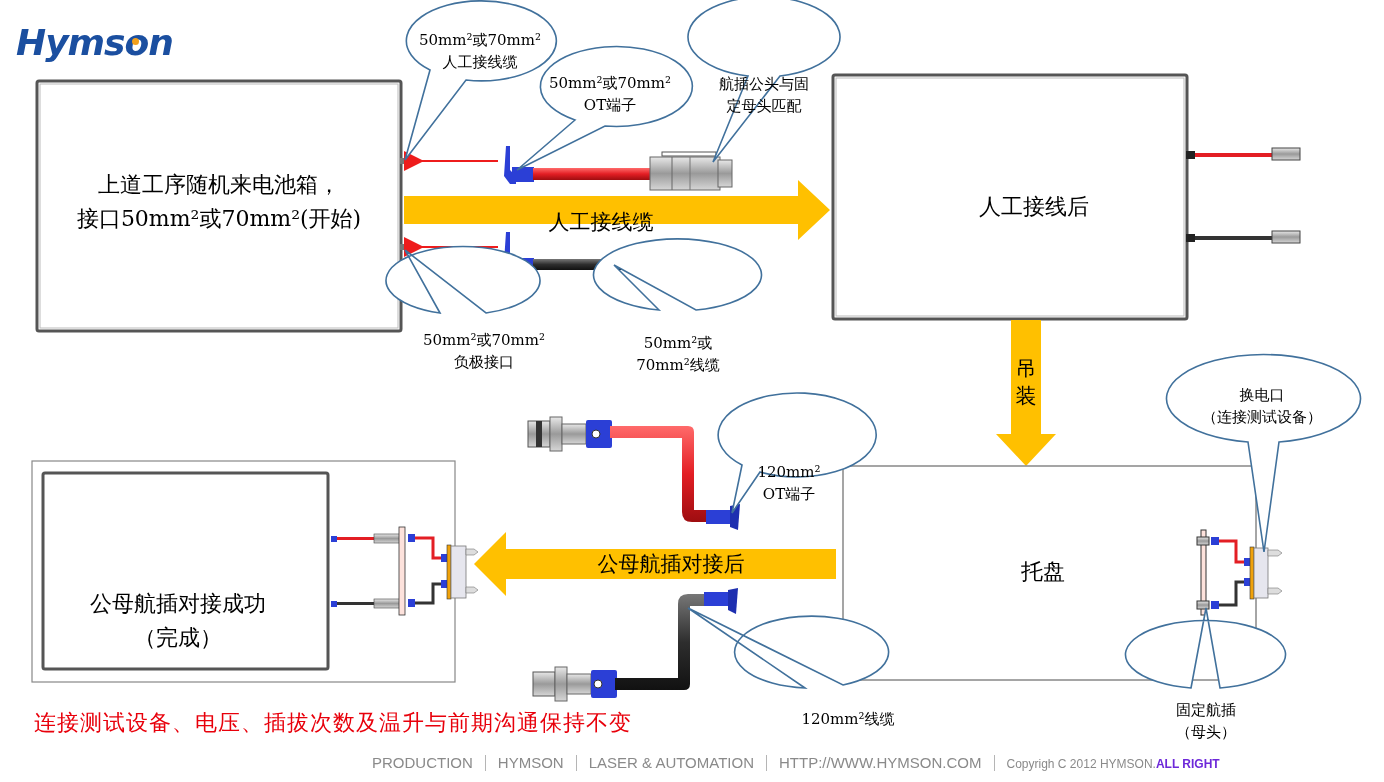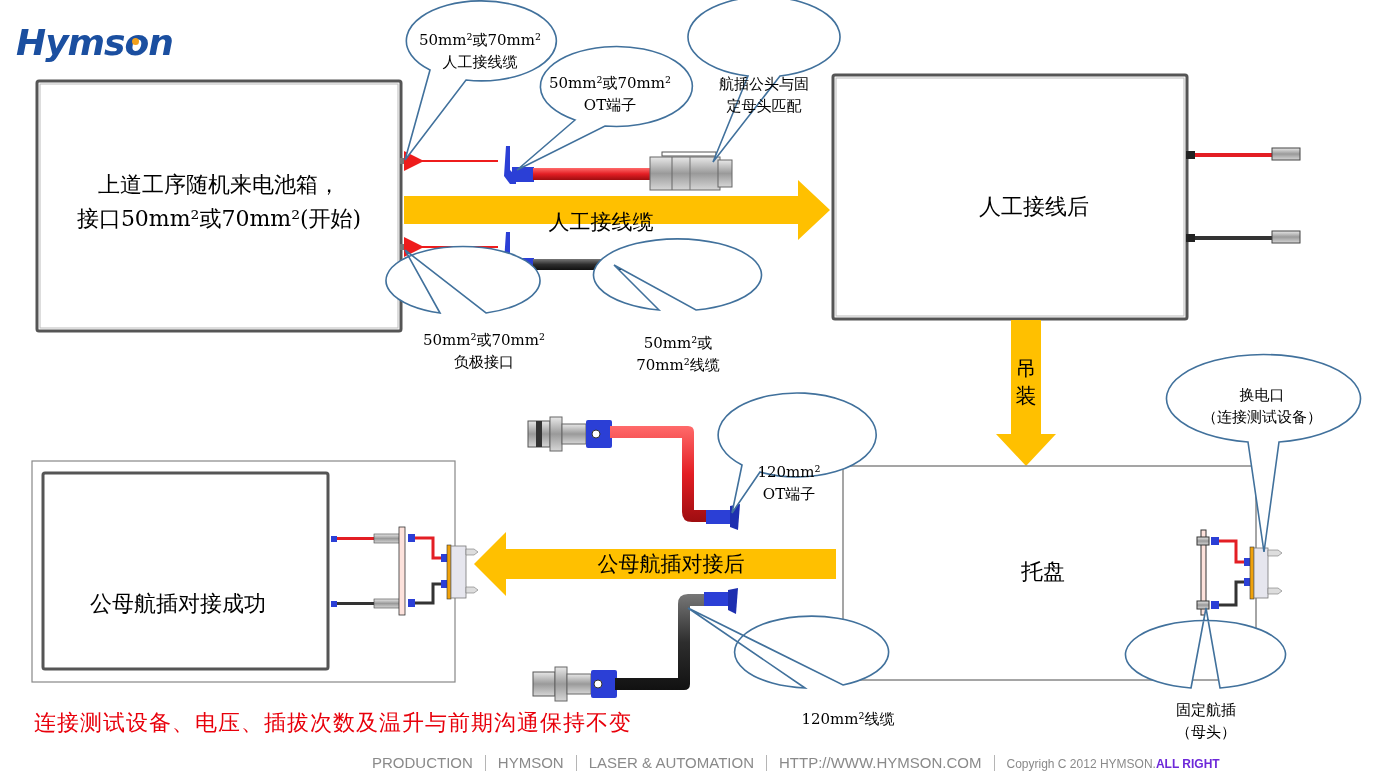--- a/index.html
+++ b/index.html
@@ -182,20 +182,21 @@
 </svg>
 
 <div class="abs box-title" style="left:40px; top:168px; width:358px;">
   <div>上道工序随机来电池箱，</div>
   <div>接口50mm²或70mm²(开始)</div>
 </div>
 <div class="abs box-title" style="left:836px; top:190px; width:396px;text-align:center;">人工接线后</div>
 <div class="abs box-title" style="left:843px; top:555px; width:400px;">托盘</div>
 <div class="abs box-title" style="left:43px; top:540px; width:270px;margin-top:47px;">
   <div>公母航插对接成功</div>
+  <div>（完成）</div>
 </div>
 
 <div class="abs arrow-label" style="left:404px; top:187px; width:394px; line-height:28px;margin-top:21px;">人工接线缆</div>
 <div class="abs arrow-label" style="left:1011px; top:354px; width:30px; line-height:28px;">
   <div>吊</div>
   <div>装</div>
 </div>
 <div class="abs arrow-label" style="left:506px; top:549px; width:330px; line-height:30px;">公母航插对接后</div>
 
 <div class="abs bubble-text" style="left:405px; top:29px; width:150px;">

